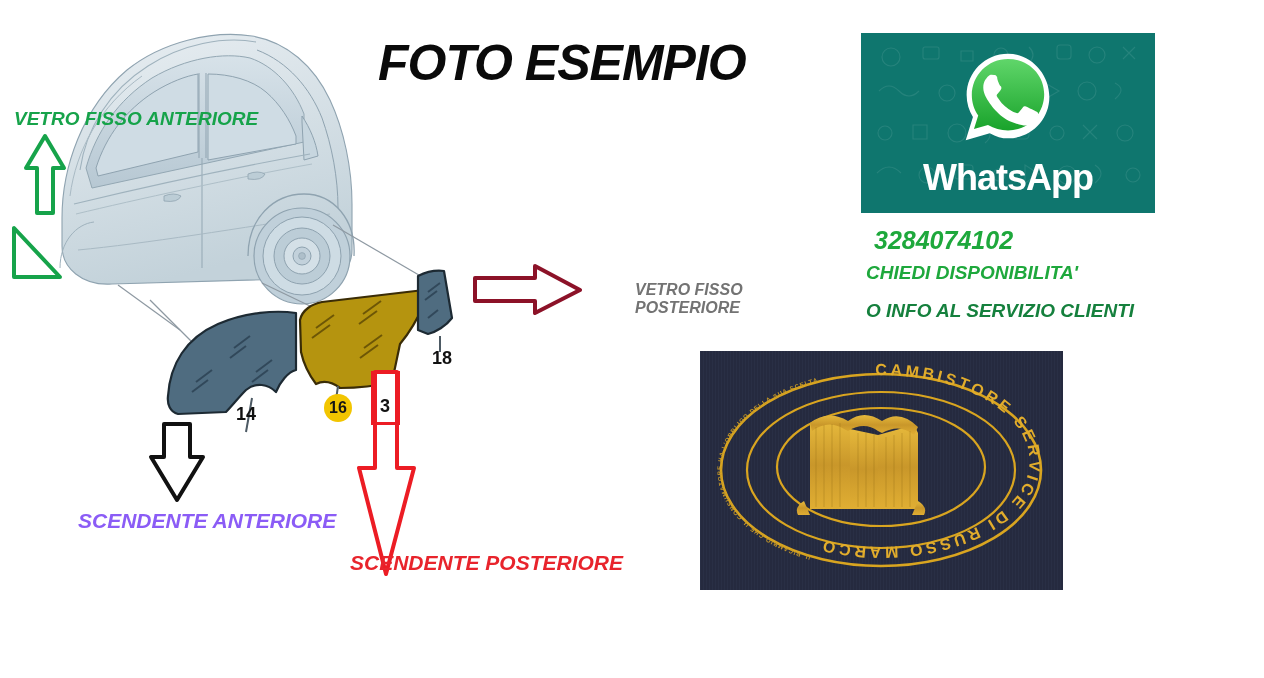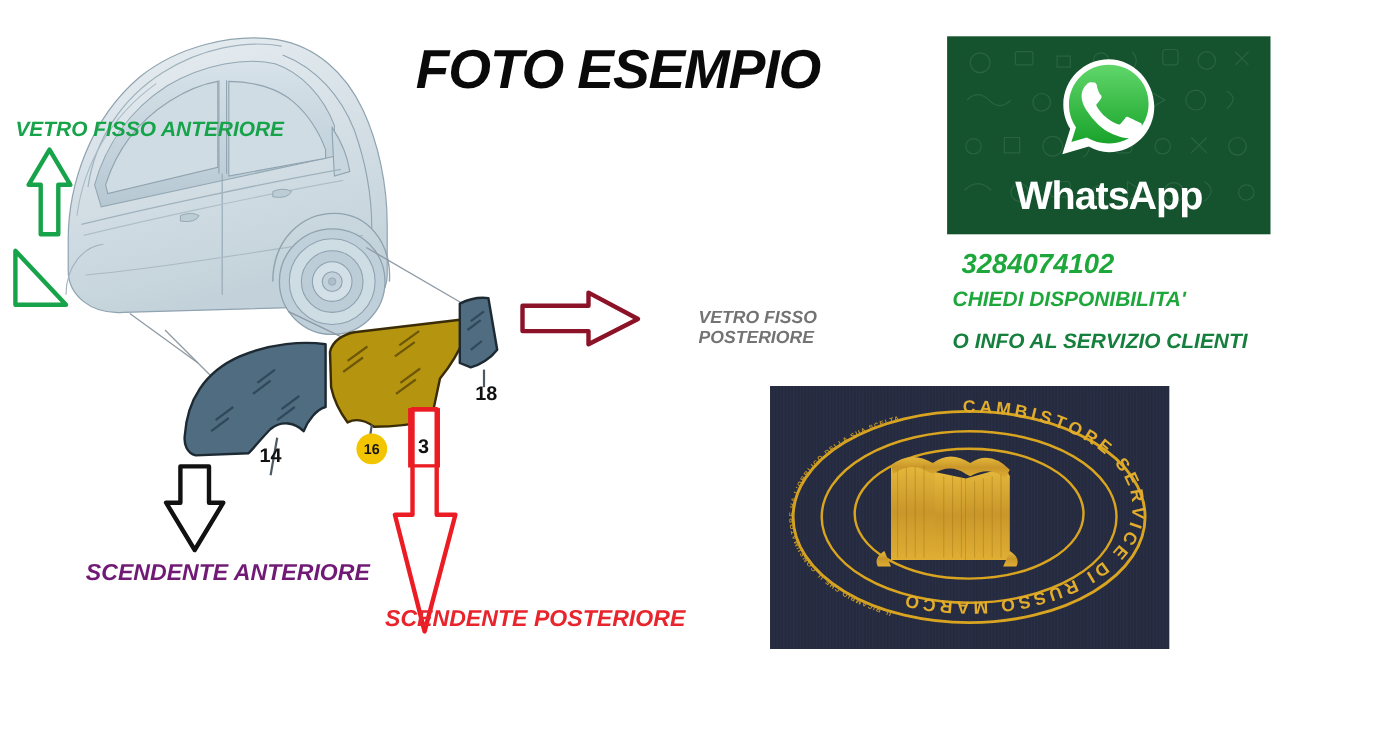--- a/index.html
+++ b/index.html
@@ -25,43 +25,43 @@
 
   
   .panel-wrap{position:absolute;left:0;top:0;width:1264px;height:678px;pointer-events:none;}
 
   
   .lbl{position:absolute;font-weight:bold;font-style:italic;white-space:nowrap;line-height:1.12;
        font-family:"Liberation Sans", sans-serif;}
 
   #lbl-vetro-ant{left:14px;top:108px;font-size:19px;color:#16a34a;}
   #lbl-vetro-post{left:635px;top:281px;font-size:16px;color:#737373;}
-  #lbl-scendente-ant{left:78px;top:509px;font-size:21px;color:#701a75;text-align:center;}
+  #lbl-scendente-ant{left:78px;top:509px;font-size:21px;color:#8b5cf6;text-align:center;}
   #lbl-scendente-post{left:350px;top:551px;font-size:21px;color:#e8242c;}
 
   
   .num{position:absolute;font-weight:bold;color:#111;font-family:"Liberation Sans", sans-serif;}
   #num14{left:236px;top:404px;font-size:18px;}
   #num17{left:380px;top:396px;font-size:18px;}
   #num18{left:432px;top:348px;font-size:18px;text-align:right;}
   .badge16{
     position:absolute;left:324px;top:394px;width:28px;height:28px;border-radius:50%;
-    background:#f2c500;color:#151515;font-weight:bold;font-size:13px;
+    background:#f2c500;color:#151515;font-weight:bold;font-size:16px;
     display:flex;align-items:center;justify-content:center;
     font-family:"Liberation Sans", sans-serif;
   }
   .redbox{
     position:absolute;left:371px;top:371px;width:29px;height:54px;
     border:3px solid #ec1c24;background:transparent;box-sizing:border-box;
   }
 
   
   .wa-box{
     position:absolute;left:861px;top:33px;width:294px;height:180px;
-    background:#14532d;overflow:hidden;
+    background:#0f766e;overflow:hidden;
   }
   .wa-pattern{position:absolute;inset:0;opacity:.17;}
   .wa-logo{position:absolute;left:50%;top:17px;transform:translateX(-50%);width:94px;height:94px;}
   .wa-word{
     position:absolute;left:0;right:0;bottom:14px;text-align:center;
     color:#fff;font-size:36px;font-weight:bold;letter-spacing:-1px;
     font-family:"Liberation Sans", sans-serif;
   }
   .wa-phone{
     position:absolute;left:874px;top:226px;font-size:25px;font-weight:bold;font-style:italic;

